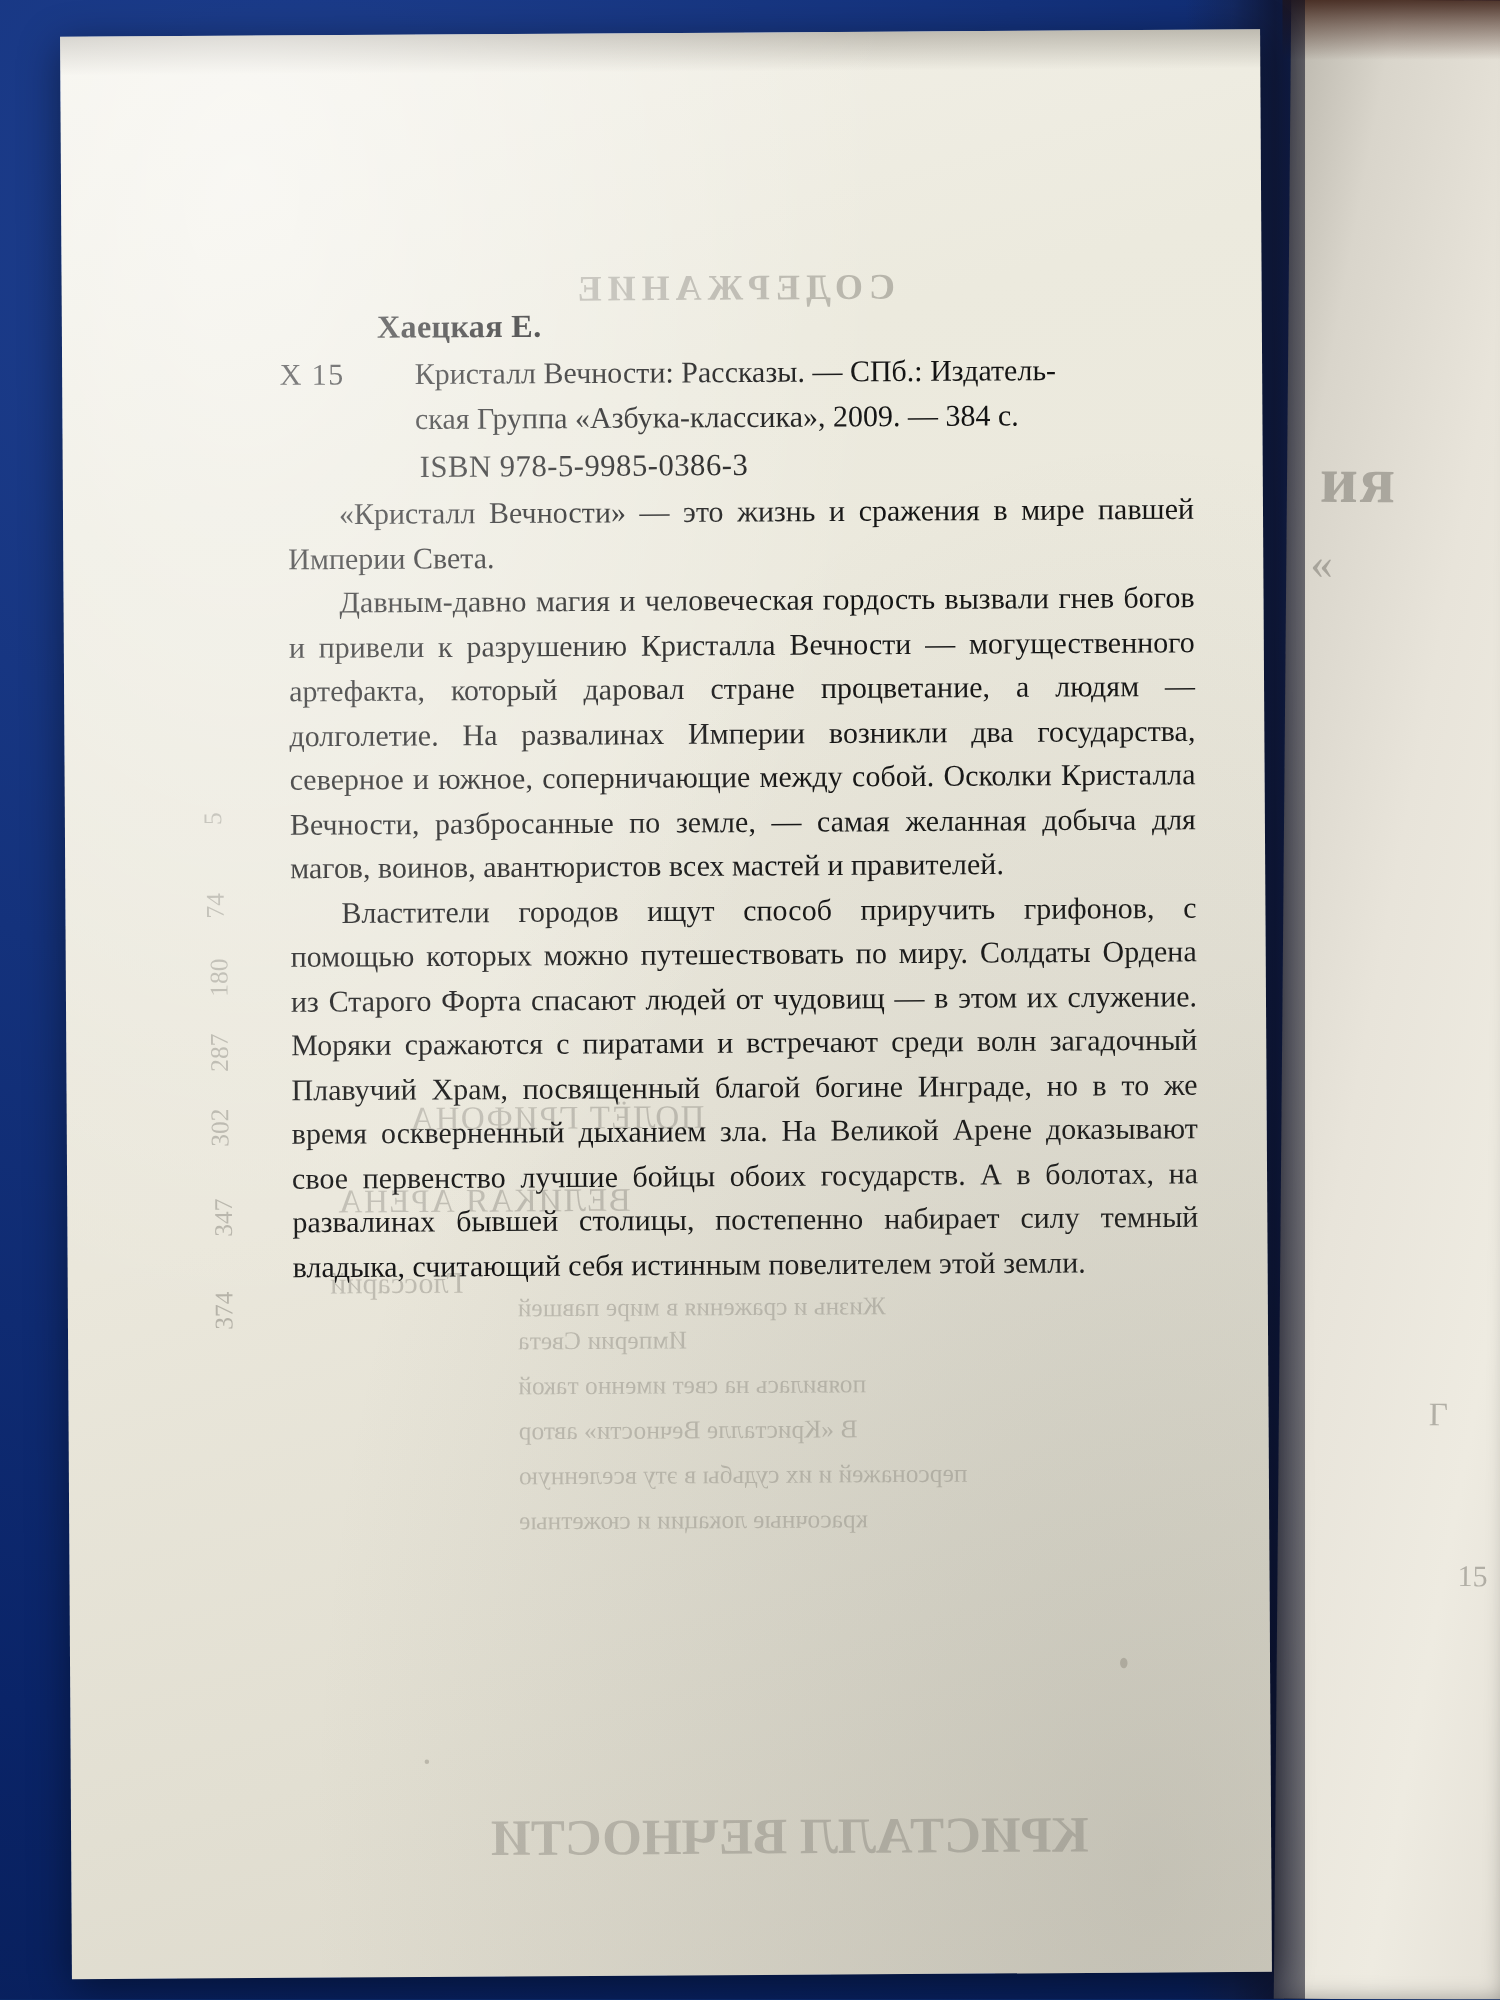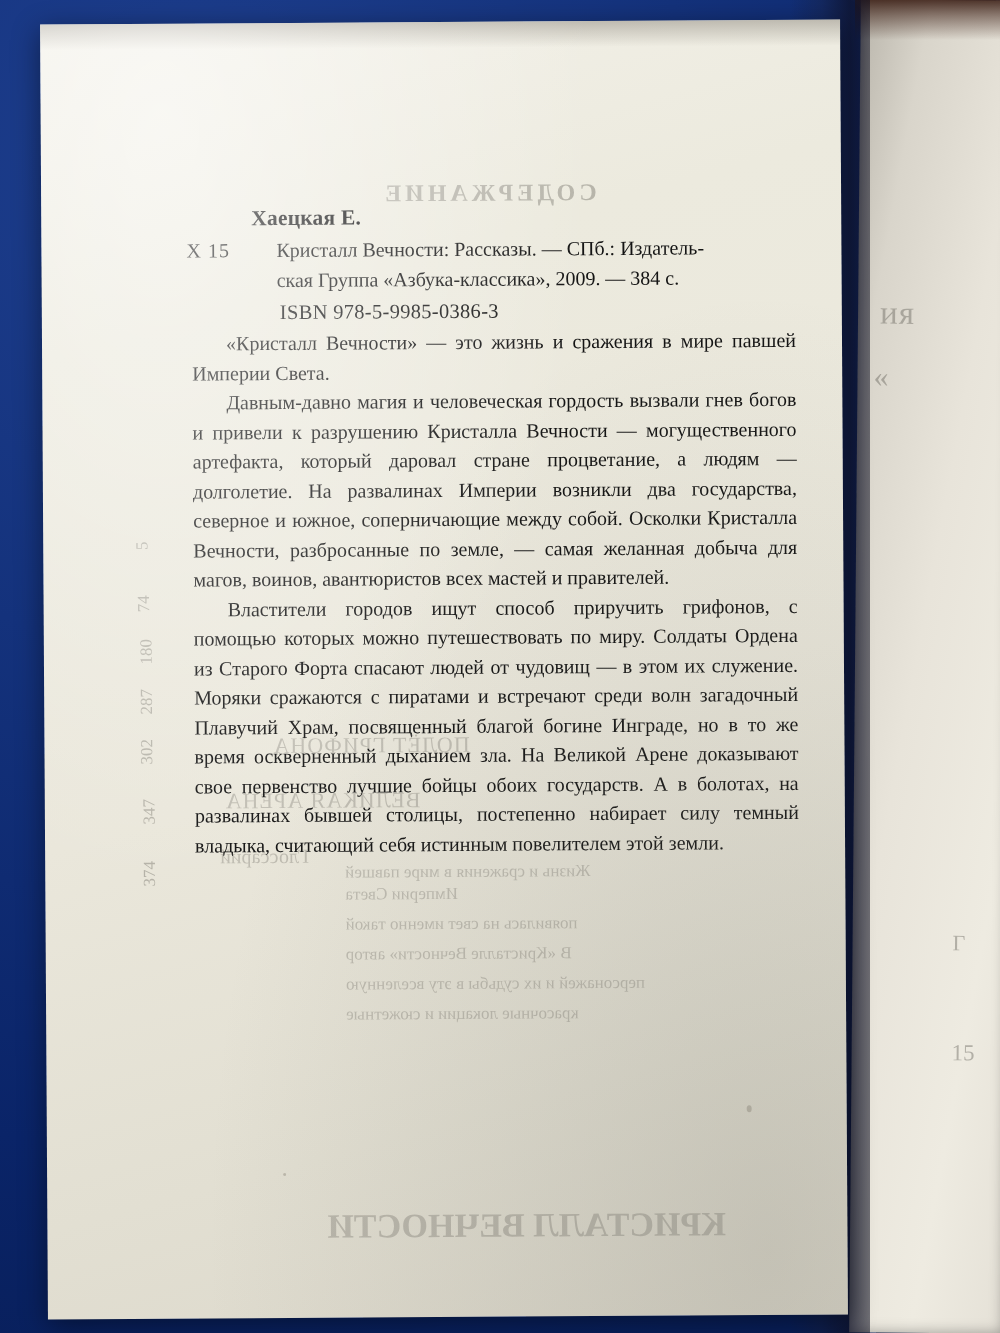--- a/index.html
+++ b/index.html
@@ -42,24 +42,24 @@
     width: 170px;
     height: 40px;
     background: linear-gradient(180deg, rgba(60,30,20,0.85), rgba(120,90,70,0.0));
   }
   .right-page .ghost {
     position: absolute;
     color: rgba(90,88,80,0.40);
     font-family: "Liberation Serif", serif;
     white-space: nowrap;
   }
-  .rp-g1 { left: 22px; top: 295px; font-size: 33px; font-weight: normal; letter-spacing: 1px; }
+  .rp-g1 { left: 22px; top: 295px; font-size: 44px; font-weight: bold; letter-spacing: 1px; }
   .rp-g2 { left: 16px; top: 360px; font-size: 30px; }
   .rp-g3 { left: 100px; top: 930px; font-size: 22px; }
-  .rp-g4 { left: 100px; top: 1040px; font-size: 23px; }
+  .rp-g4 { left: 120px; top: 1040px; font-size: 20px; }
 
   
   .gutter {
     position: absolute;
     left: 790px;
     top: 0;
     width: 80px;
     height: 1333px;
     background: linear-gradient(90deg, rgba(10,15,35,0.0) 0%, rgba(25,30,55,0.35) 40%, rgba(15,18,40,0.75) 75%, rgba(10,12,30,0.55) 100%);
     pointer-events: none;

